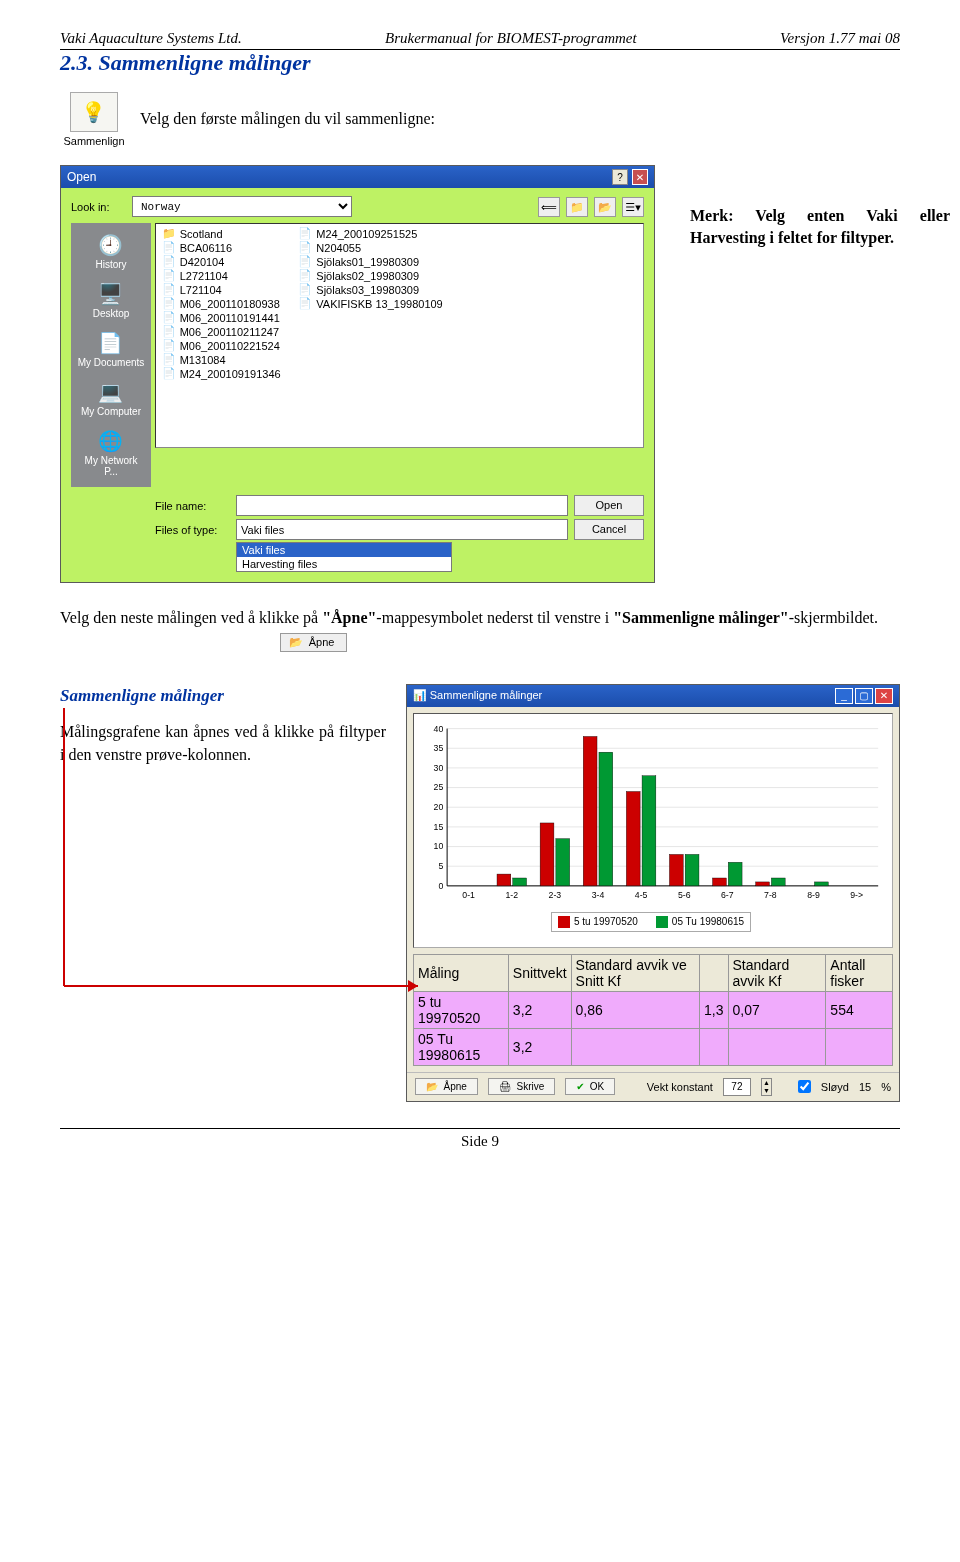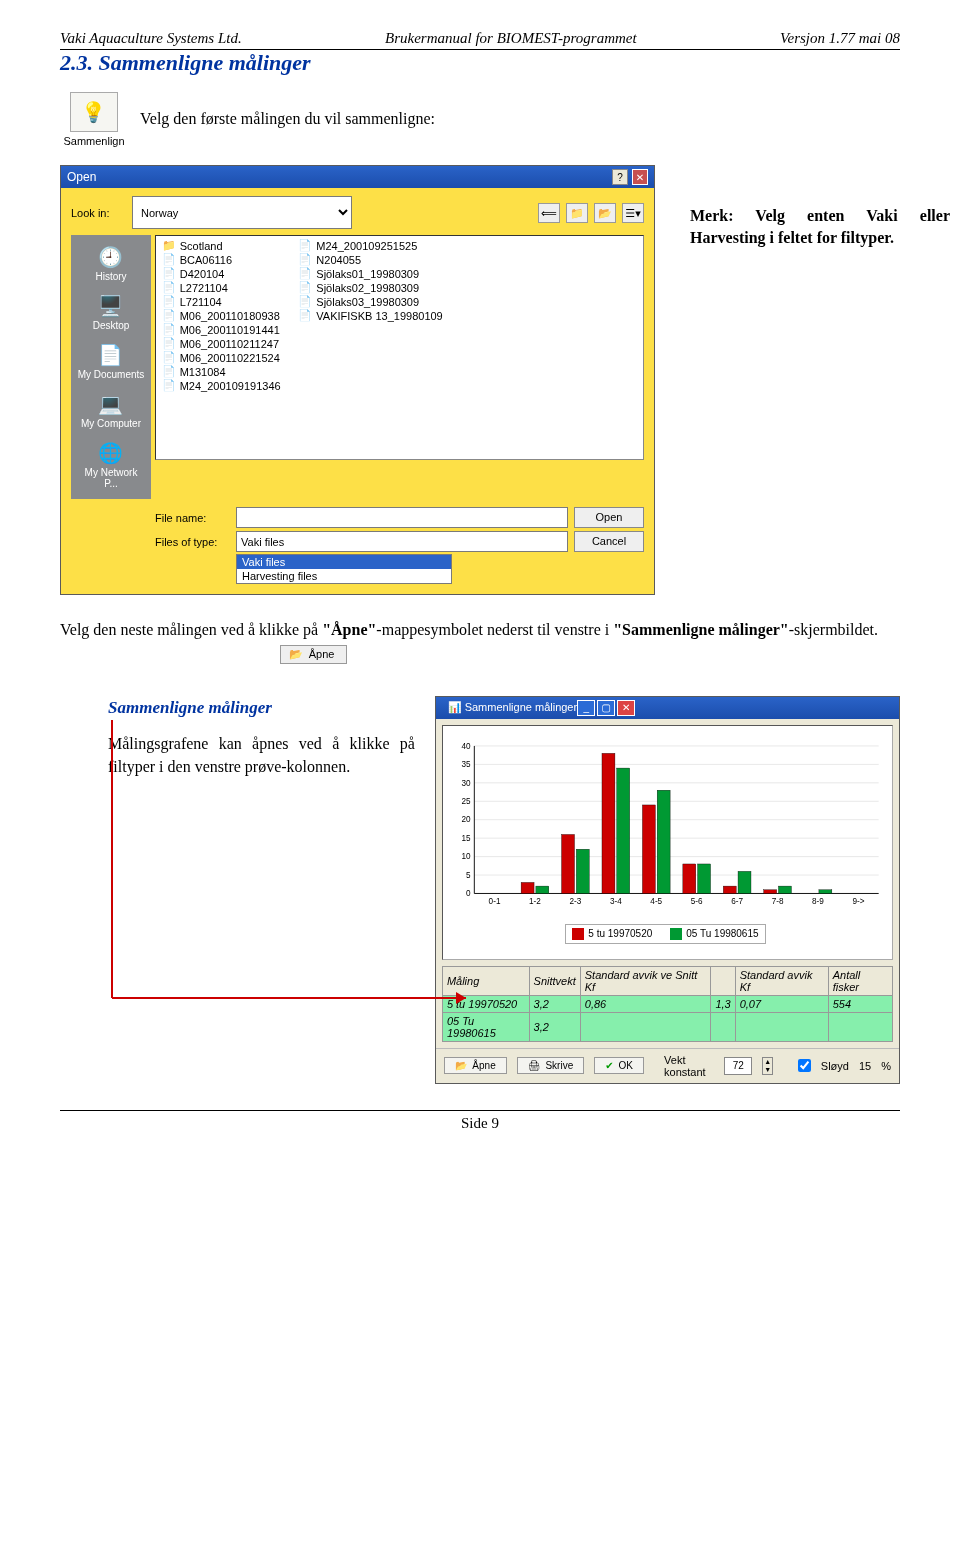--- a/index.html
+++ b/index.html
@@ -48,21 +48,21 @@
     margin: 0 auto 3px;
   }
   .module-icon .bulb { color: #d4a500; font-size: 20px; }
   .module-icon .label { font-size: 11px; font-family: Tahoma, sans-serif; }
   .intro-text { flex: 1; font-size: 16px; line-height: 1.35; text-align: justify; }
   .intro-text .p2 { margin-top: 16px; }
   
   .open-dialog {
     width: 595px;
     border: 1px solid #5a5a5a;
-    background: #fde047;
+    background: #bef264;
     font-family: Tahoma, sans-serif;
     font-size: 11px;
     margin-top: 18px;
   }
   .dlg-title {
     background: linear-gradient(#2a63c8,#1b4dac);
     color: #fff;
     padding: 3px 6px;
     font-family: Tahoma, sans-serif;
     font-size: 12px;
@@ -70,21 +70,21 @@
     justify-content: space-between;
     align-items: center;
   }
   .dlg-title .close-x { background:#c75050; color:#fff; width:16px; height:16px; font-size:10px; text-align:center; line-height:16px; border:1px solid #fff; }
   .dlg-title .help-q { background:#ece9d8; color:#000; width:16px; height:16px; font-size:10px; text-align:center; line-height:16px; border:1px solid #888; margin-right:2px;}
   .dlg-title .btns {display:flex; gap:2px;}
   .dlg-body { padding: 8px 10px 10px; }
   .lookin-row { display: flex; align-items: center; gap: 6px; margin-bottom: 6px; }
   .lookin-row label { width: 55px; }
   .lookin-row select {
-    flex: 0 0 220px; height: 33px; font-family: Liberation Sans, sans-serif; font-size: 11px;
+    flex: 0 0 220px; height: 21px; font-family: Liberation Mono, monospace; font-size: 11px;
     border: 1px solid #7a7a7a; background:#fff; padding-left:4px;
   }
   .lookin-row .spacer { flex: 1; }
   .tbtn { width:22px; height:20px; border:1px solid #999; background:#efefef; text-align:center; font-size:11px; line-height:18px; }
   .main-area { display: flex; gap: 4px; }
   .places-bar {
     width: 80px; background: #888a8d;
     padding: 4px; display:flex; flex-direction:column; gap:0;
   }
   .place {
@@ -123,50 +123,50 @@
     line-height: 1.35;
   }
   .open-wrap { position: relative; }
   .after-p { margin-top: 24px; font-size:16px; line-height:1.35; text-align: justify; }
   .apne-small {
     display:inline-flex; align-items:center; gap:6px;
     border:1px solid #999; padding:2px 12px 2px 8px; background:#efefef;
     font-family: Tahoma, sans-serif; font-size:11px; margin-top:4px; margin-left: 220px;
   }
   .apne-small .fico { color:#d4a500; }
-  .two-col { display:flex; gap:20px; margin-top:32px; align-items:flex-start;margin-left:48px; }
+  .two-col { display:flex; gap:20px; margin-top:32px; align-items:flex-start; }
   .left-col { width:330px; font-size:16px; line-height:1.4; text-align: justify; }
   .left-col .h { color:#0033A0; font-weight:bold; font-style:italic; margin-bottom:14px; font-size:17px; }
   
   .sam-window {
     width:500px;
     border:1px solid #5a5a5a;
     font-family: Tahoma, sans-serif;
     font-size:11px;
     background:#ece9d8;
   }
   .sam-title {
     background: linear-gradient(#2a63c8,#1b4dac);
     color:#fff;
-    padding:3px 12px;
-    display:flex; align-items:center;
+    padding:3px 6px;
+    display:flex; justify-content:space-between; align-items:center;
   }
   .sam-title .wbtns { display:flex; gap:2px; }
   .sam-title .wb { width:18px; height:16px; border:1px solid #fff; text-align:center; font-size:10px; line-height:14px; }
   .sam-title .min { background:#2b6bd6; color:#fff;}
   .sam-title .max { background:#2b6bd6; color:#fff;}
   .sam-title .clo { background:#d44; color:#fff;}
   .chart-area {
     background:#fff; border:1px inset #aaa; margin:6px; height:235px; position:relative; padding:6px 8px 4px 4px;
   }
   .chart-svg { width:100%; height:190px; }
   .legend-row { display:flex; justify-content:center; gap:18px; font-size:10px; border:1px solid #aaa; padding:3px 6px; margin:0 auto; width:fit-content;}
   .legend-row .sw { display:inline-block; width:12px; height:12px; vertical-align:middle; margin-right:4px;}
   .sam-table {
-    margin:0 6px 6px; border-collapse:collapse; width:calc(100% - 12px); background:#86efac; font-size:11px;font-style:italic;
+    margin:0 6px 6px; border-collapse:collapse; width:calc(100% - 12px); background:#f0abfc; font-size:14px;
   }
   .sam-table th, .sam-table td { border:1px solid #999; padding:2px 4px; text-align:left; }
   .sam-table th { background:#ece9d8; font-weight:normal; }
   .sam-toolbar {
     display:flex; align-items:center; gap:10px; padding:5px 8px; background:#ece9d8; border-top:1px solid #bbb;
   }
   .sam-toolbar .tb {
     display:inline-flex; align-items:center; gap:5px;
     border:1px solid #999; padding:2px 10px; background:#f4f4f0; font-size:10px;
   }

